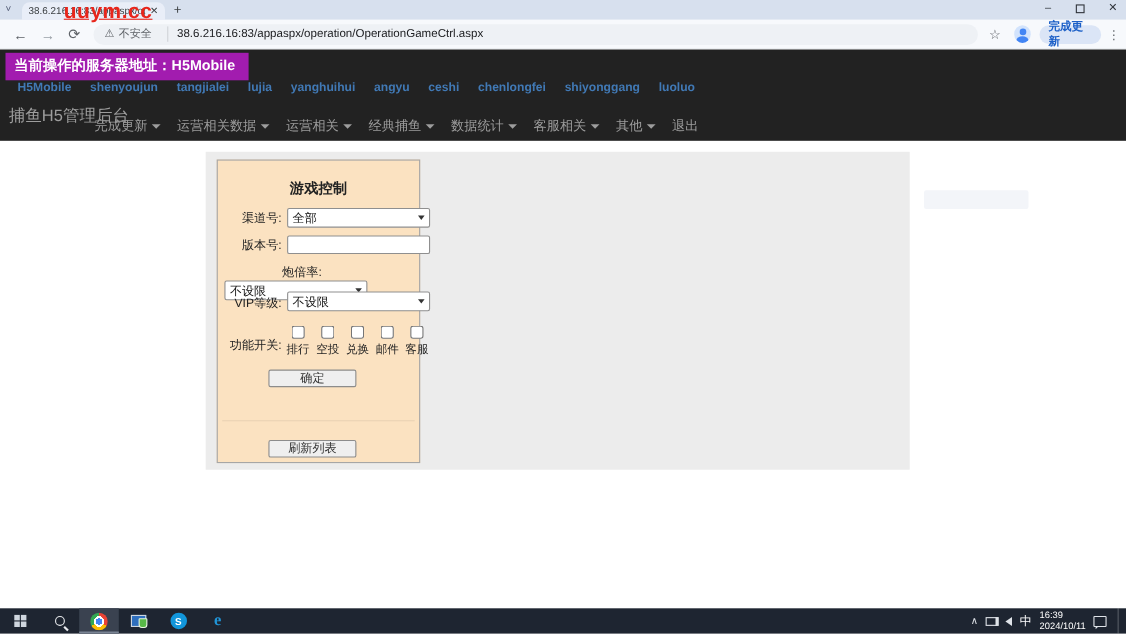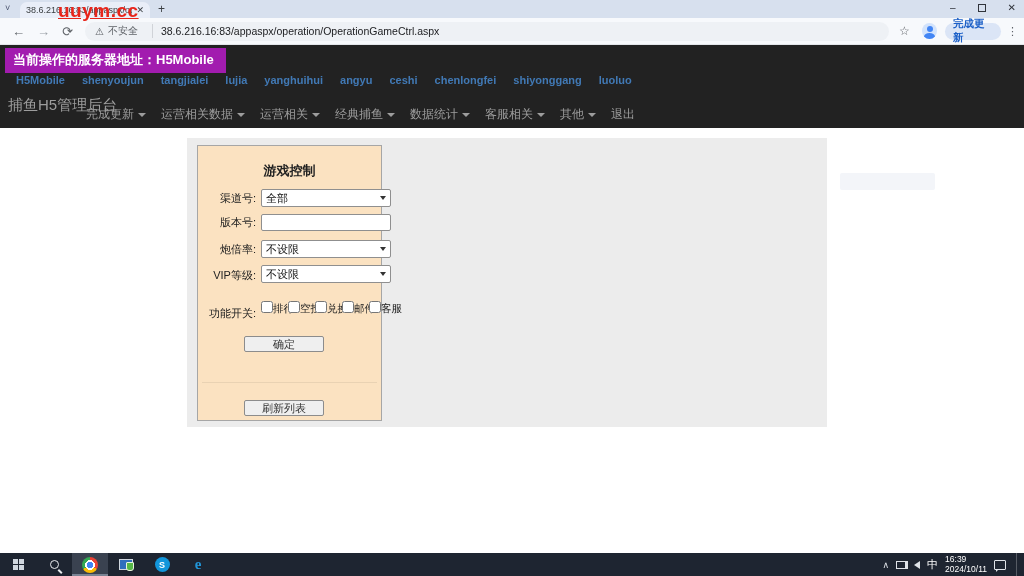--- a/index.html
+++ b/index.html
@@ -61,21 +61,21 @@
   .sel { width:130px; height:18px; background:#fff; border:1px solid #8f8f8f; border-radius:2px;
          display:flex; align-items:center; padding:3px 4px; }
   .sel-val { flex:1; font-size:11px; color:#111; }
   .sel-caret { width:0; height:0; border-left:3.5px solid transparent; border-right:3.5px solid transparent;
                border-top:4.5px solid #333; }
   .txt { width:130px; height:17px; background:#fff; border:1px solid #8f8f8f; border-radius:2px;
          font-size:11px; padding:0 4px; outline:none; }
   .switch-row { position:absolute; left:6px; top:150px; display:flex; }
   .switch-label { width:52px; text-align:right; font-size:11px; color:#222; margin-right:5px; margin-top:10px; white-space:nowrap; }
   .cb-group { display:flex; gap:7px; }
-  .cb { display:flex; flex-direction:row; align-items:center; width:20px; }
+  .cb { display:flex; flex-direction:column; align-items:center; width:20px; }
   .cb input { width:12px; height:12px; margin:0 0 3px 0; }
   .cb span { font-size:10.5px; color:#222; white-space:nowrap; }
   .btn { position:absolute; left:46px; width:80px; height:16px; background:#efefef; border:1px solid #8c8c8c;
          border-radius:2px; font-size:11px; color:#333; text-align:center; line-height:14px; }
   .card-divider { position:absolute; left:4px; right:4px; top:236px; height:1px; background:rgba(0,0,0,0.07); }
   .fading-tooltip { position:absolute; left:840px; top:173px; width:95px; height:17px;
                     background:#f3f5f9; border-radius:2px; }
 
   
   .taskbar { position:absolute; left:0; top:553px; width:1024px; height:23px; background:#1e2531;
@@ -206,21 +206,21 @@
       <span class="sel-val">全部</span>
       <span class="sel-caret"></span>
     </div>
   </div>
 
   <div class="frow" style="top:68px;">
     <span class="flabel">版本号:</span>
     <input class="txt" type="text" style="">
   </div>
 
-  <div class="frow" style="top:94px;">
+  <div class="frow" style="top:94px;flex-direction:column;">
     <span class="flabel">炮倍率:</span>
     <div class="sel">
       <span class="sel-val">不设限</span>
       <span class="sel-caret"></span>
     </div>
   </div>
 
   <div class="frow" style="top:119px;align-items:flex-end;">
     <span class="flabel">VIP等级:</span>
     <div class="sel">

